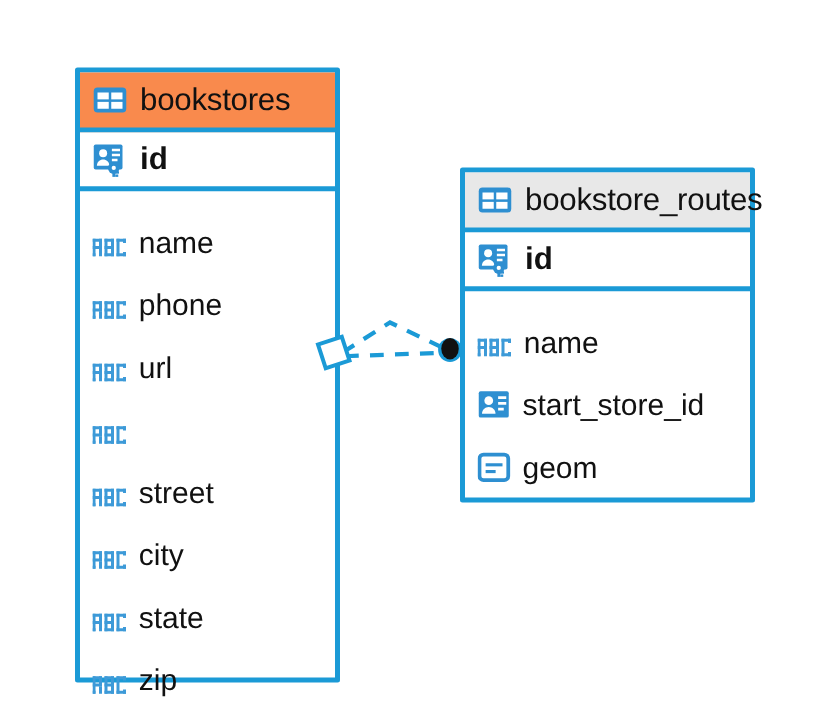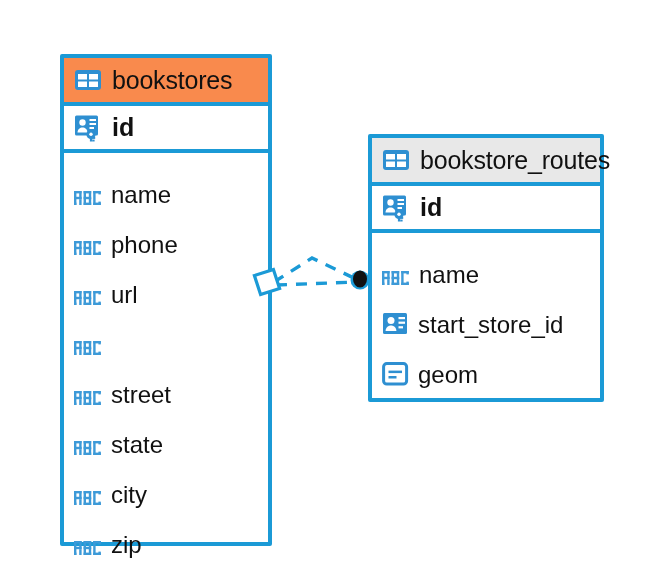--- a/index.html
+++ b/index.html
@@ -302,48 +302,48 @@
               <rect x="14.8" y="2" width="2.4" height="8.2"></rect>
                 <rect x="14.8" y="9.5" width="2.4" height="6.5"></rect>
               <rect x="19.2" y="2" width="2.4" height="14"></rect>
                 <rect x="19.2" y="2" width="7.6" height="2.4"></rect>
               <rect x="19.2" y="13.6" width="7.6" height="2.4"></rect>
                 <rect x="24.4" y="2" width="2.4" height="3.4"></rect>
               <rect x="24.4" y="12.6" width="2.4" height="3.4"></rect>
             </g>
           </svg>
         </span>
+        <span class="field-label">city</span>
+      </div>
+
+      <div class="field-row">
+        <span class="icon abc-ico">
+          <svg viewBox="0 0 28 18" width="28" height="18" aria-hidden="true">
+            <g fill="#3d9ad8">
+              <rect x="0" y="2" width="2.4" height="14"></rect>
+                <rect x="0" y="2" width="7.6" height="2.4"></rect>
+              <rect x="0" y="7.8" width="7.6" height="2.4"></rect>
+                <rect x="5.2" y="2" width="2.4" height="8.2"></rect>
+              <rect x="5.2" y="10.2" width="2.4" height="5.8"></rect>
+                <rect x="0" y="13.6" width="2.4" height="2.4"></rect>
+              <rect x="9.6" y="2" width="2.4" height="14"></rect>
+                <rect x="9.6" y="2" width="7.6" height="2.4"></rect>
+              <rect x="9.6" y="7.8" width="7.6" height="2.4"></rect>
+                <rect x="9.6" y="13.6" width="7.6" height="2.4"></rect>
+              <rect x="14.8" y="2" width="2.4" height="8.2"></rect>
+                <rect x="14.8" y="9.5" width="2.4" height="6.5"></rect>
+              <rect x="19.2" y="2" width="2.4" height="14"></rect>
+                <rect x="19.2" y="2" width="7.6" height="2.4"></rect>
+              <rect x="19.2" y="13.6" width="7.6" height="2.4"></rect>
+                <rect x="24.4" y="2" width="2.4" height="3.4"></rect>
+              <rect x="24.4" y="12.6" width="2.4" height="3.4"></rect>
+            </g>
+          </svg>
+        </span>
         <span class="field-label">state</span>
-      </div>
-
-      <div class="field-row">
-        <span class="icon abc-ico">
-          <svg viewBox="0 0 28 18" width="28" height="18" aria-hidden="true">
-            <g fill="#3d9ad8">
-              <rect x="0" y="2" width="2.4" height="14"></rect>
-                <rect x="0" y="2" width="7.6" height="2.4"></rect>
-              <rect x="0" y="7.8" width="7.6" height="2.4"></rect>
-                <rect x="5.2" y="2" width="2.4" height="8.2"></rect>
-              <rect x="5.2" y="10.2" width="2.4" height="5.8"></rect>
-                <rect x="0" y="13.6" width="2.4" height="2.4"></rect>
-              <rect x="9.6" y="2" width="2.4" height="14"></rect>
-                <rect x="9.6" y="2" width="7.6" height="2.4"></rect>
-              <rect x="9.6" y="7.8" width="7.6" height="2.4"></rect>
-                <rect x="9.6" y="13.6" width="7.6" height="2.4"></rect>
-              <rect x="14.8" y="2" width="2.4" height="8.2"></rect>
-                <rect x="14.8" y="9.5" width="2.4" height="6.5"></rect>
-              <rect x="19.2" y="2" width="2.4" height="14"></rect>
-                <rect x="19.2" y="2" width="7.6" height="2.4"></rect>
-              <rect x="19.2" y="13.6" width="7.6" height="2.4"></rect>
-                <rect x="24.4" y="2" width="2.4" height="3.4"></rect>
-              <rect x="24.4" y="12.6" width="2.4" height="3.4"></rect>
-            </g>
-          </svg>
-        </span>
-        <span class="field-label">city</span>
       </div>
 
       <div class="field-row">
         <span class="icon abc-ico">
           <svg viewBox="0 0 28 18" width="28" height="18" aria-hidden="true">
             <g fill="#3d9ad8">
               <rect x="0" y="2" width="2.4" height="14"></rect>
                 <rect x="0" y="2" width="7.6" height="2.4"></rect>
               <rect x="0" y="7.8" width="7.6" height="2.4"></rect>
                 <rect x="5.2" y="2" width="2.4" height="8.2"></rect>

